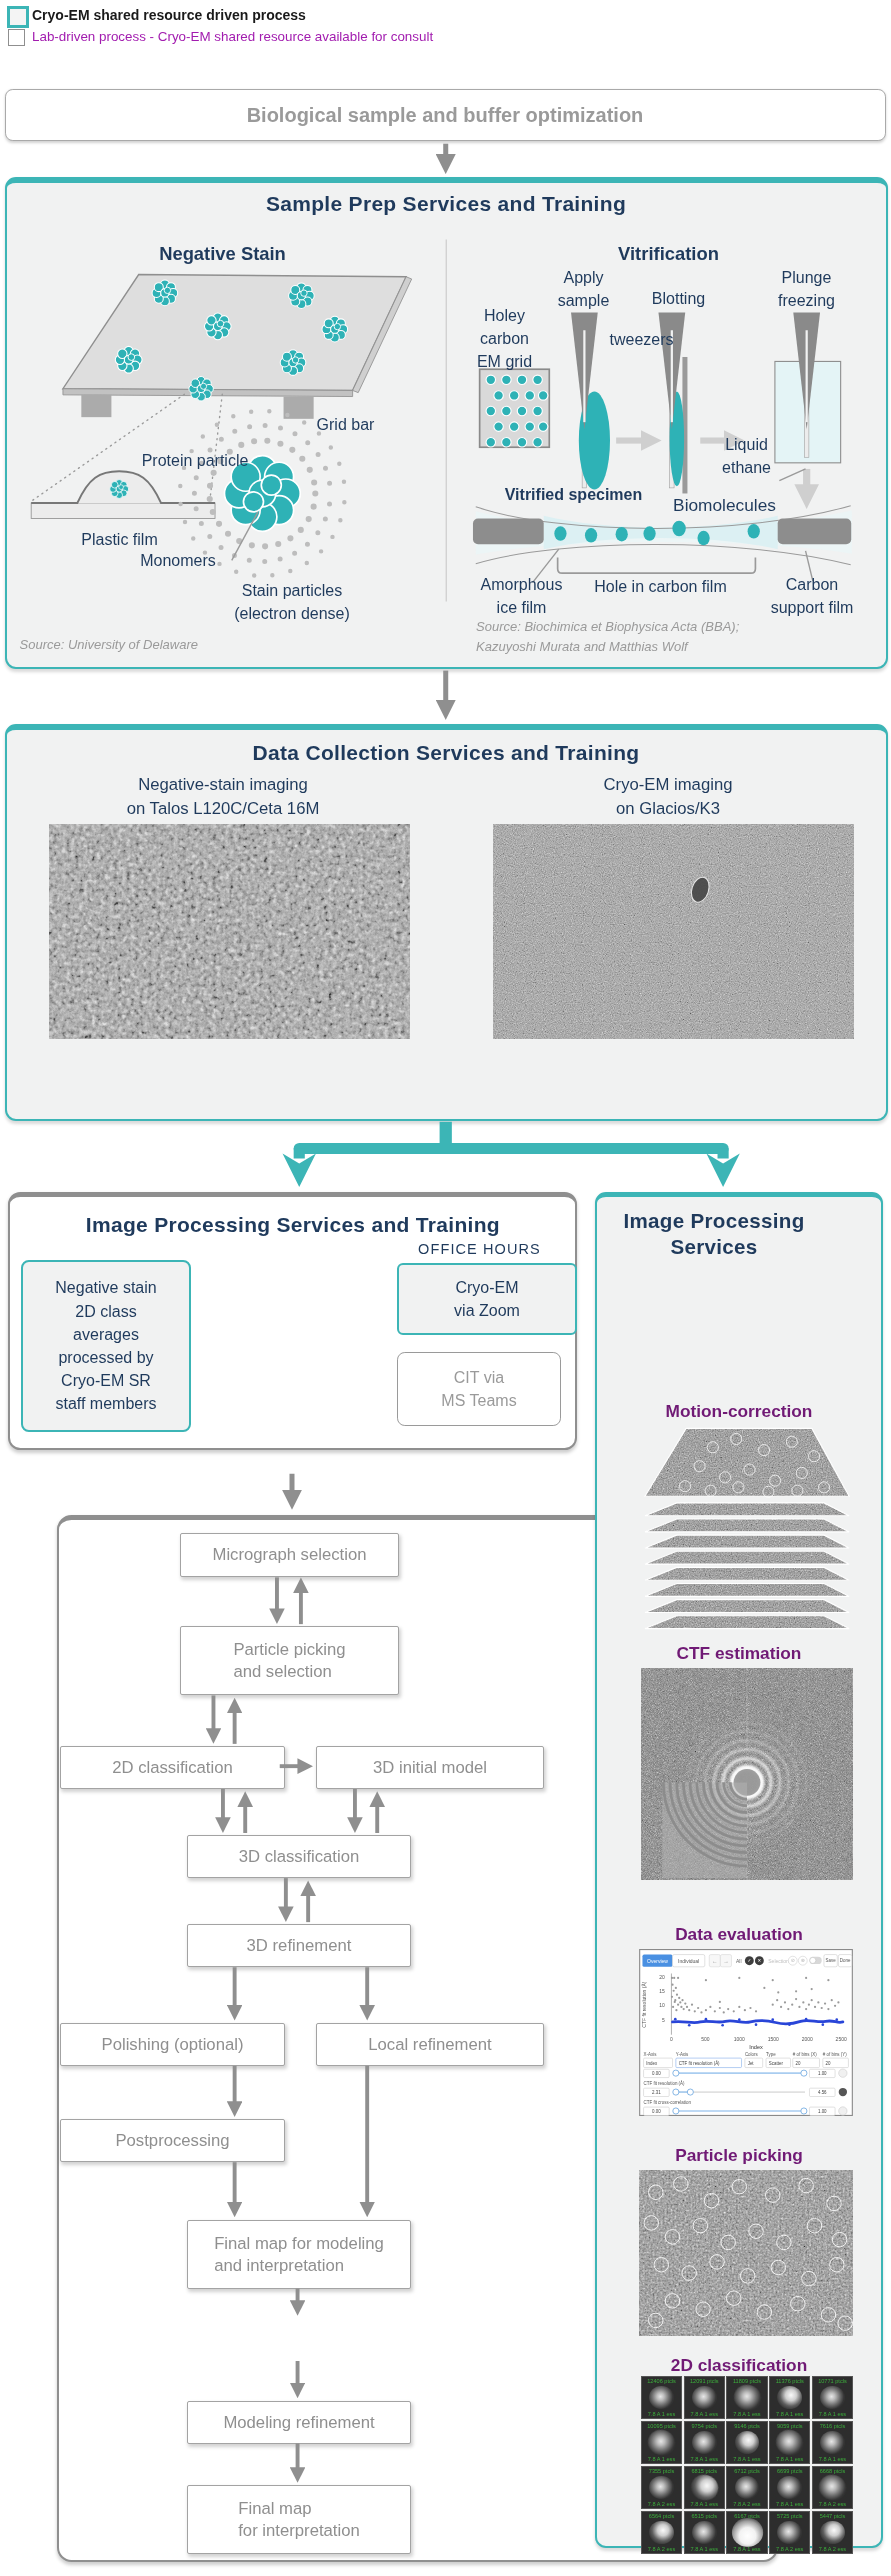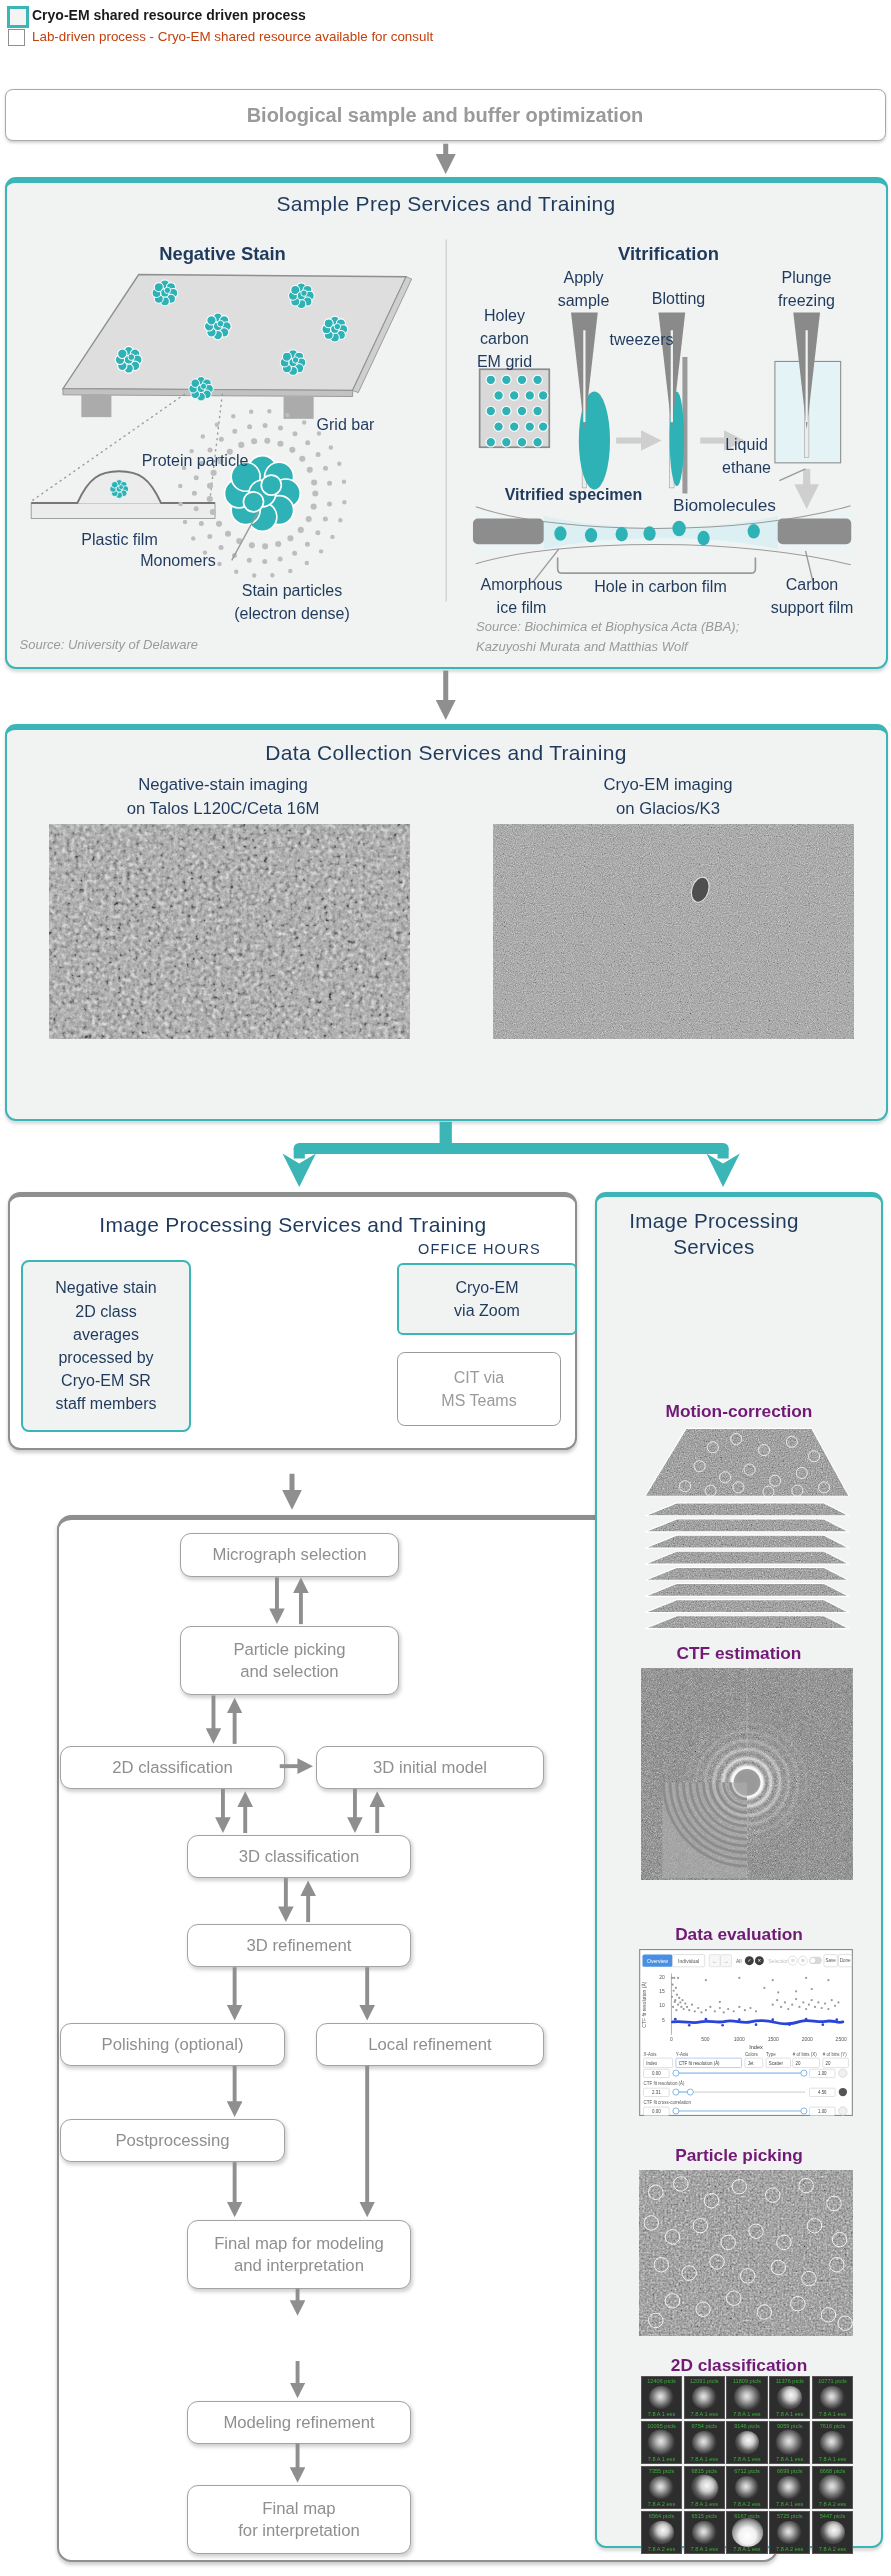--- a/index.html
+++ b/index.html
@@ -1,29 +1,29 @@
 <!DOCTYPE html>
 <html style="font-size:9px"><head>
 <meta charset="utf-8">
 <style>
   html,body{margin:0;padding:0;background:#fff}
   body{font-family:"Liberation Sans","DejaVu Sans",sans-serif}
   #page{position:relative;width:892px;height:2576px;background:#fff;overflow:hidden}
   .abs{position:absolute}
-  .hd1{color:#1f3a5c;font-weight:normal;font-size:21px;text-align:center;letter-spacing:0.3px}
+  .hd1{color:#1f3a5c;font-weight:bold;font-size:21px;text-align:center;letter-spacing:0.3px}
   .hd2{color:#1f3a5c;font-weight:bold;font-size:18.4px;text-align:center}
   .hd3{color:#701a75;font-weight:bold;font-size:17.3px;text-align:center}
   .lbl{color:#1f3a5c;font-size:16px;line-height:1.45;text-align:center;white-space:pre-line}
   .lblb{font-weight:bold}
   .src{color:#9a9a9a;font-style:italic;font-size:13px;line-height:1.55;white-space:pre-line}
   .graytxt{color:#9a9a9a}
   .tealbox{background:#f1f2f2;border:2.8px solid #3cb5b6;border-top-width:6.1px;border-radius:11px;box-shadow:0 2.2px 3.3px rgba(0,0,0,.15)}
   .graybig{background:#fff;border:2.2px solid #8f8f8f;border-top-width:5px;border-radius:12.3px;box-shadow:0 2.2px 3.9px rgba(0,0,0,.2)}
   .topbox{background:#fff;border:1.7px solid #a9a9a9;border-radius:7.8px;box-shadow:0 1.7px 2.8px rgba(0,0,0,.18);display:flex;align-items:center;justify-content:center}
-  .node{background:#fff;border:1.7px solid #a3a3a3;border-radius:11px;color:#8f8f8f;font-size:16.7px;line-height:1.3;white-space:pre-line;display:flex;align-items:center;justify-content:center;text-align:center;box-shadow:1.1px 2.2px 3.9px rgba(0,0,0,.18)}
+  .node{background:#fff;border:1.7px solid #a3a3a3;border-radius:2px;color:#8f8f8f;font-size:16.7px;line-height:1.3;white-space:pre-line;display:flex;align-items:center;justify-content:center;box-shadow:1.1px 2.2px 3.9px rgba(0,0,0,.18)}
   .minit{background:#f1f2f2;border:2.8px solid #3cb5b6;border-radius:7.8px;display:flex;align-items:center;justify-content:center}
   .minig{background:#fff;border:1.7px solid #9a9a9a;border-radius:7.8px;display:flex;align-items:center;justify-content:center}
   .minigel{background:#fff;border:2.2px solid #8f8f8f;border-top-width:5px;border-radius:9px;box-shadow:0 3.9px 6.7px rgba(0,0,0,.3);display:flex;align-items:flex-start;justify-content:center}
   .sw{box-sizing:border-box}
   .tilegrid{position:absolute;left:641px;top:2376px;width:212px;display:grid;grid-template-columns:repeat(5,1fr);gap:1.7px}
   .tile{background:#2d2d2d;height:39px;display:flex;flex-direction:column;align-items:center;justify-content:space-between;padding:1.1px 0;border:0.6px solid #555}
   .tcount,.tcap{color:#3cae3c;font-size:5.6px;line-height:1.1;white-space:nowrap}
   .tblob{width:24.5px;height:23.4px;border-radius:50%;background:radial-gradient(circle at 46% 46%,#e8e8e8 0%,#bcbcbc 20%,#6f6f6f 46%,#343434 68%,#2d2d2d 100%);filter:blur(0.4px)}
   .tile:nth-child(3n) .tblob{transform:scale(1.1) rotate(18deg)}
   .tile:nth-child(4n) .tblob{background:radial-gradient(circle at 56% 40%,#fafafa 0%,#cfcfcf 28%,#5e5e5e 55%,#2d2d2d 78%)}
@@ -32,21 +32,21 @@
   text{font-family:"Liberation Sans","DejaVu Sans",sans-serif}
 </style>
 </head>
 <body>
 
 <div id="page">
 
   <div class="abs" style="left:6.7px;top:5.6px;width:16.7px;height:16.7px;border:3.3px solid #3cb5b6;background:#f4f4f4"></div>
   <div class="abs sw" style="left:32px;top:6.7px;font-size:14px;font-weight:bold;color:#1a1a1a">Cryo-EM shared resource driven process</div>
   <div class="abs" style="left:8.4px;top:29px;width:15px;height:15px;border:1.7px solid #8f8f8f;background:#fff"></div>
-  <div class="abs" style="left:32px;top:29px;font-size:13.4px;color:#c2410c">Lab-driven process - Cryo-EM shared resource available for consult</div>
+  <div class="abs" style="left:32px;top:29px;font-size:13.4px;color:#a21caf">Lab-driven process - Cryo-EM shared resource available for consult</div>
 
   <div class="abs topbox" style="left:4.5px;top:89px;width:879px;height:50px">
     <div style="font-size:20px;font-weight:bold;color:#9a9a9a">Biological sample and buffer optimization</div>
   </div>
 
   <div class="abs tealbox sw" style="left:4.5px;top:177px;width:883px;height:492px"></div>
   <div class="abs hd1" style="left:4.5px;top:192px;width:883px">Sample Prep Services and Training</div>
 
   <svg class="abs" style="left:4.5px;top:177px" width="883" height="492" viewBox="0 0 1585 883">
     <defs>

